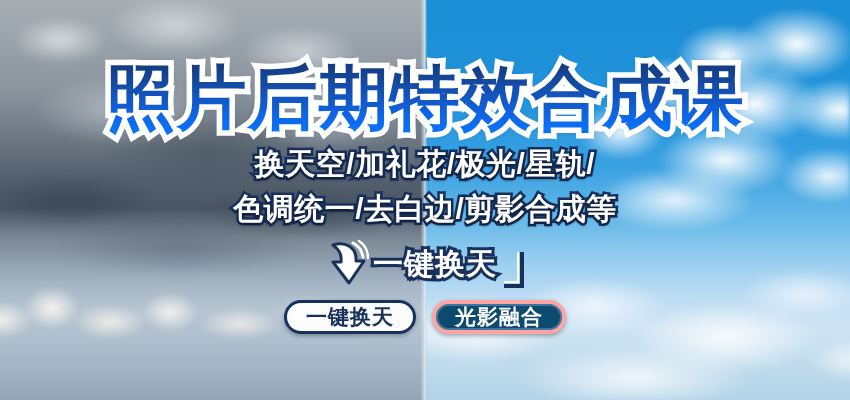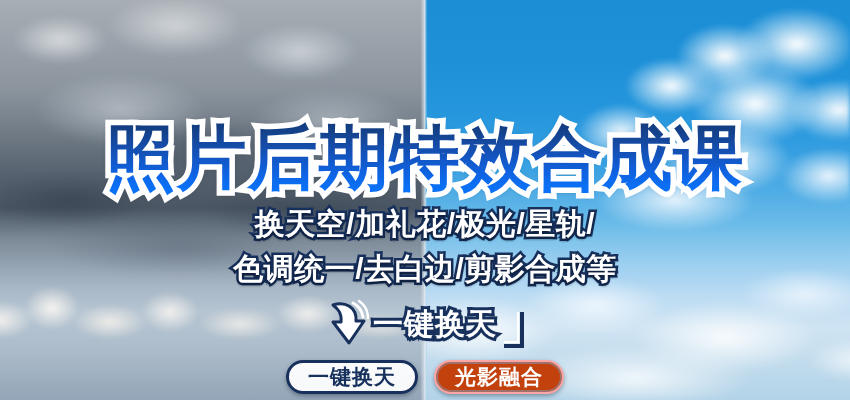--- a/index.html
+++ b/index.html
@@ -110,21 +110,21 @@
       rgba(255,255,255,.10) 0%,
       rgba(226,234,240,.55) 42%,
       rgba(236,243,248,.75) 60%,
       rgba(120,180,220,.25) 100%);
   }
 
   
   .content{
     position:absolute;inset:0;
     display:flex;flex-direction:column;align-items:center;
-    padding-top:120px;box-sizing:border-box;
+    padding-top:60px;box-sizing:border-box;
   }
 
   
   .title-wrap{position:relative;line-height:1;height:76px;}
   .title{
     position:relative;
     font-size:70px;
     font-weight:bold;
     letter-spacing:1px;
     line-height:76px;
@@ -208,23 +208,23 @@
     padding:0 19px;box-sizing:border-box;
     white-space:nowrap;
   }
   .badge-light{
     background:rgba(255,255,255,.93);
     color:#17305c;
     border:3px solid #17305c;
     box-shadow:0 2px 4px rgba(10,20,40,.35);
   }
   .badge-dark{
-    background:#c2410c;
+    background:#0c4a6e;
     color:#ffffff;
-    border:2px solid #fca5a5;
+    border:4px solid #fca5a5;
     box-shadow:0 2px 4px rgba(10,20,40,.35),
                inset 0 0 0 2px rgba(120,170,225,.45);
   }
 </style>
 </head>
 <body>
 
 <div class="banner">
 
   <div class="sky sky-left"></div>

